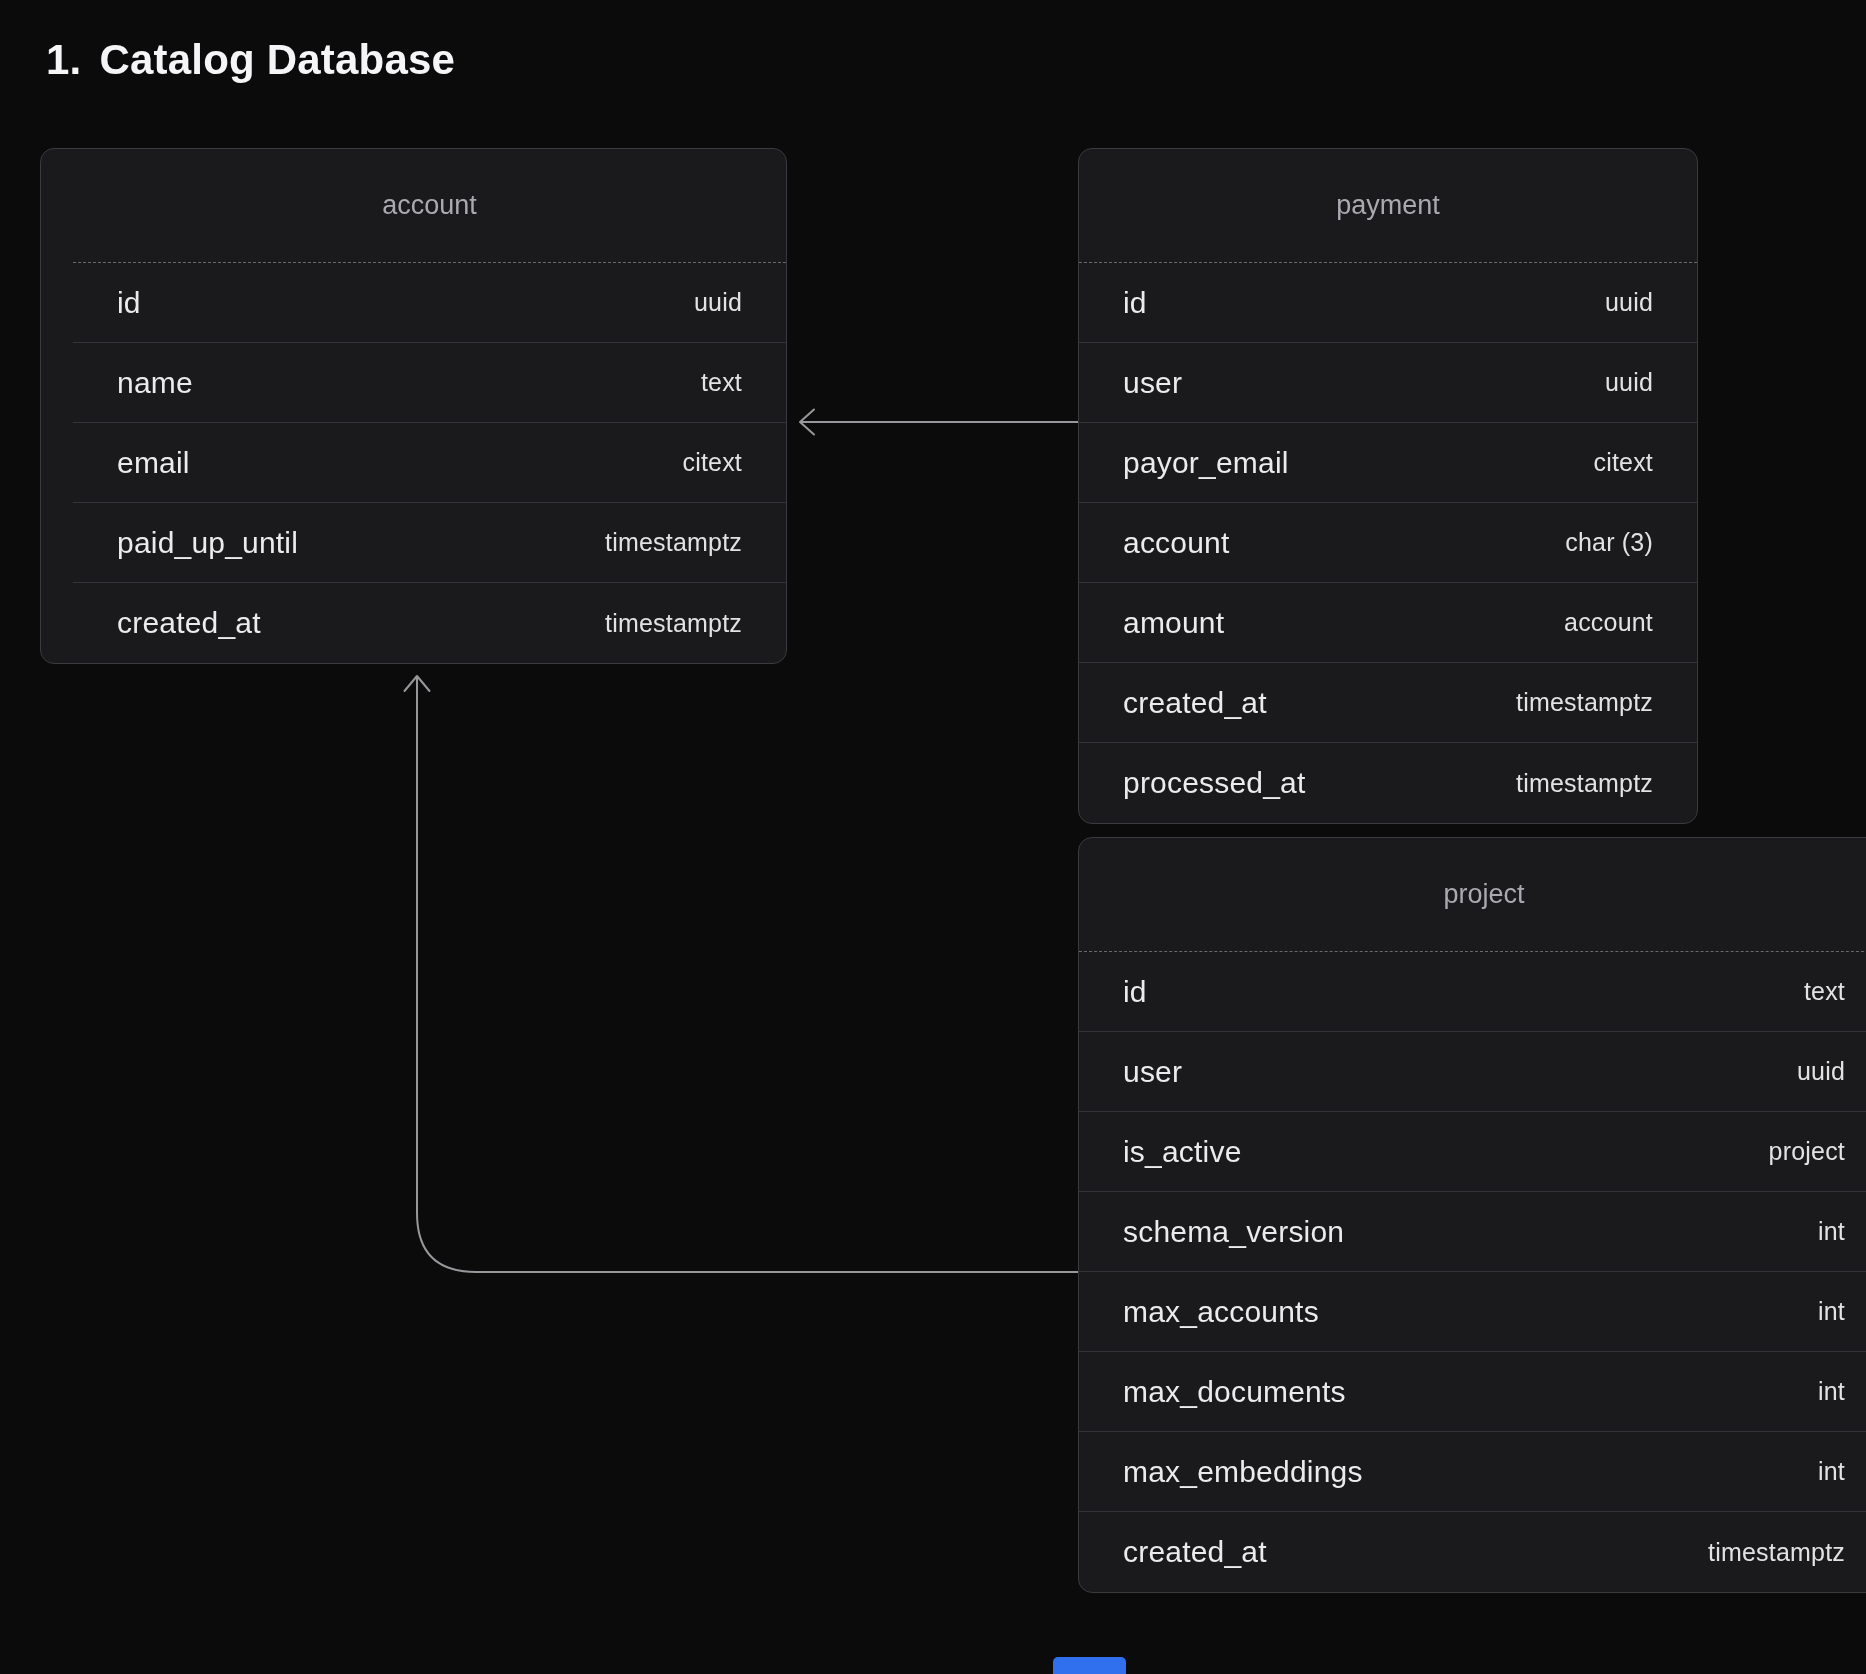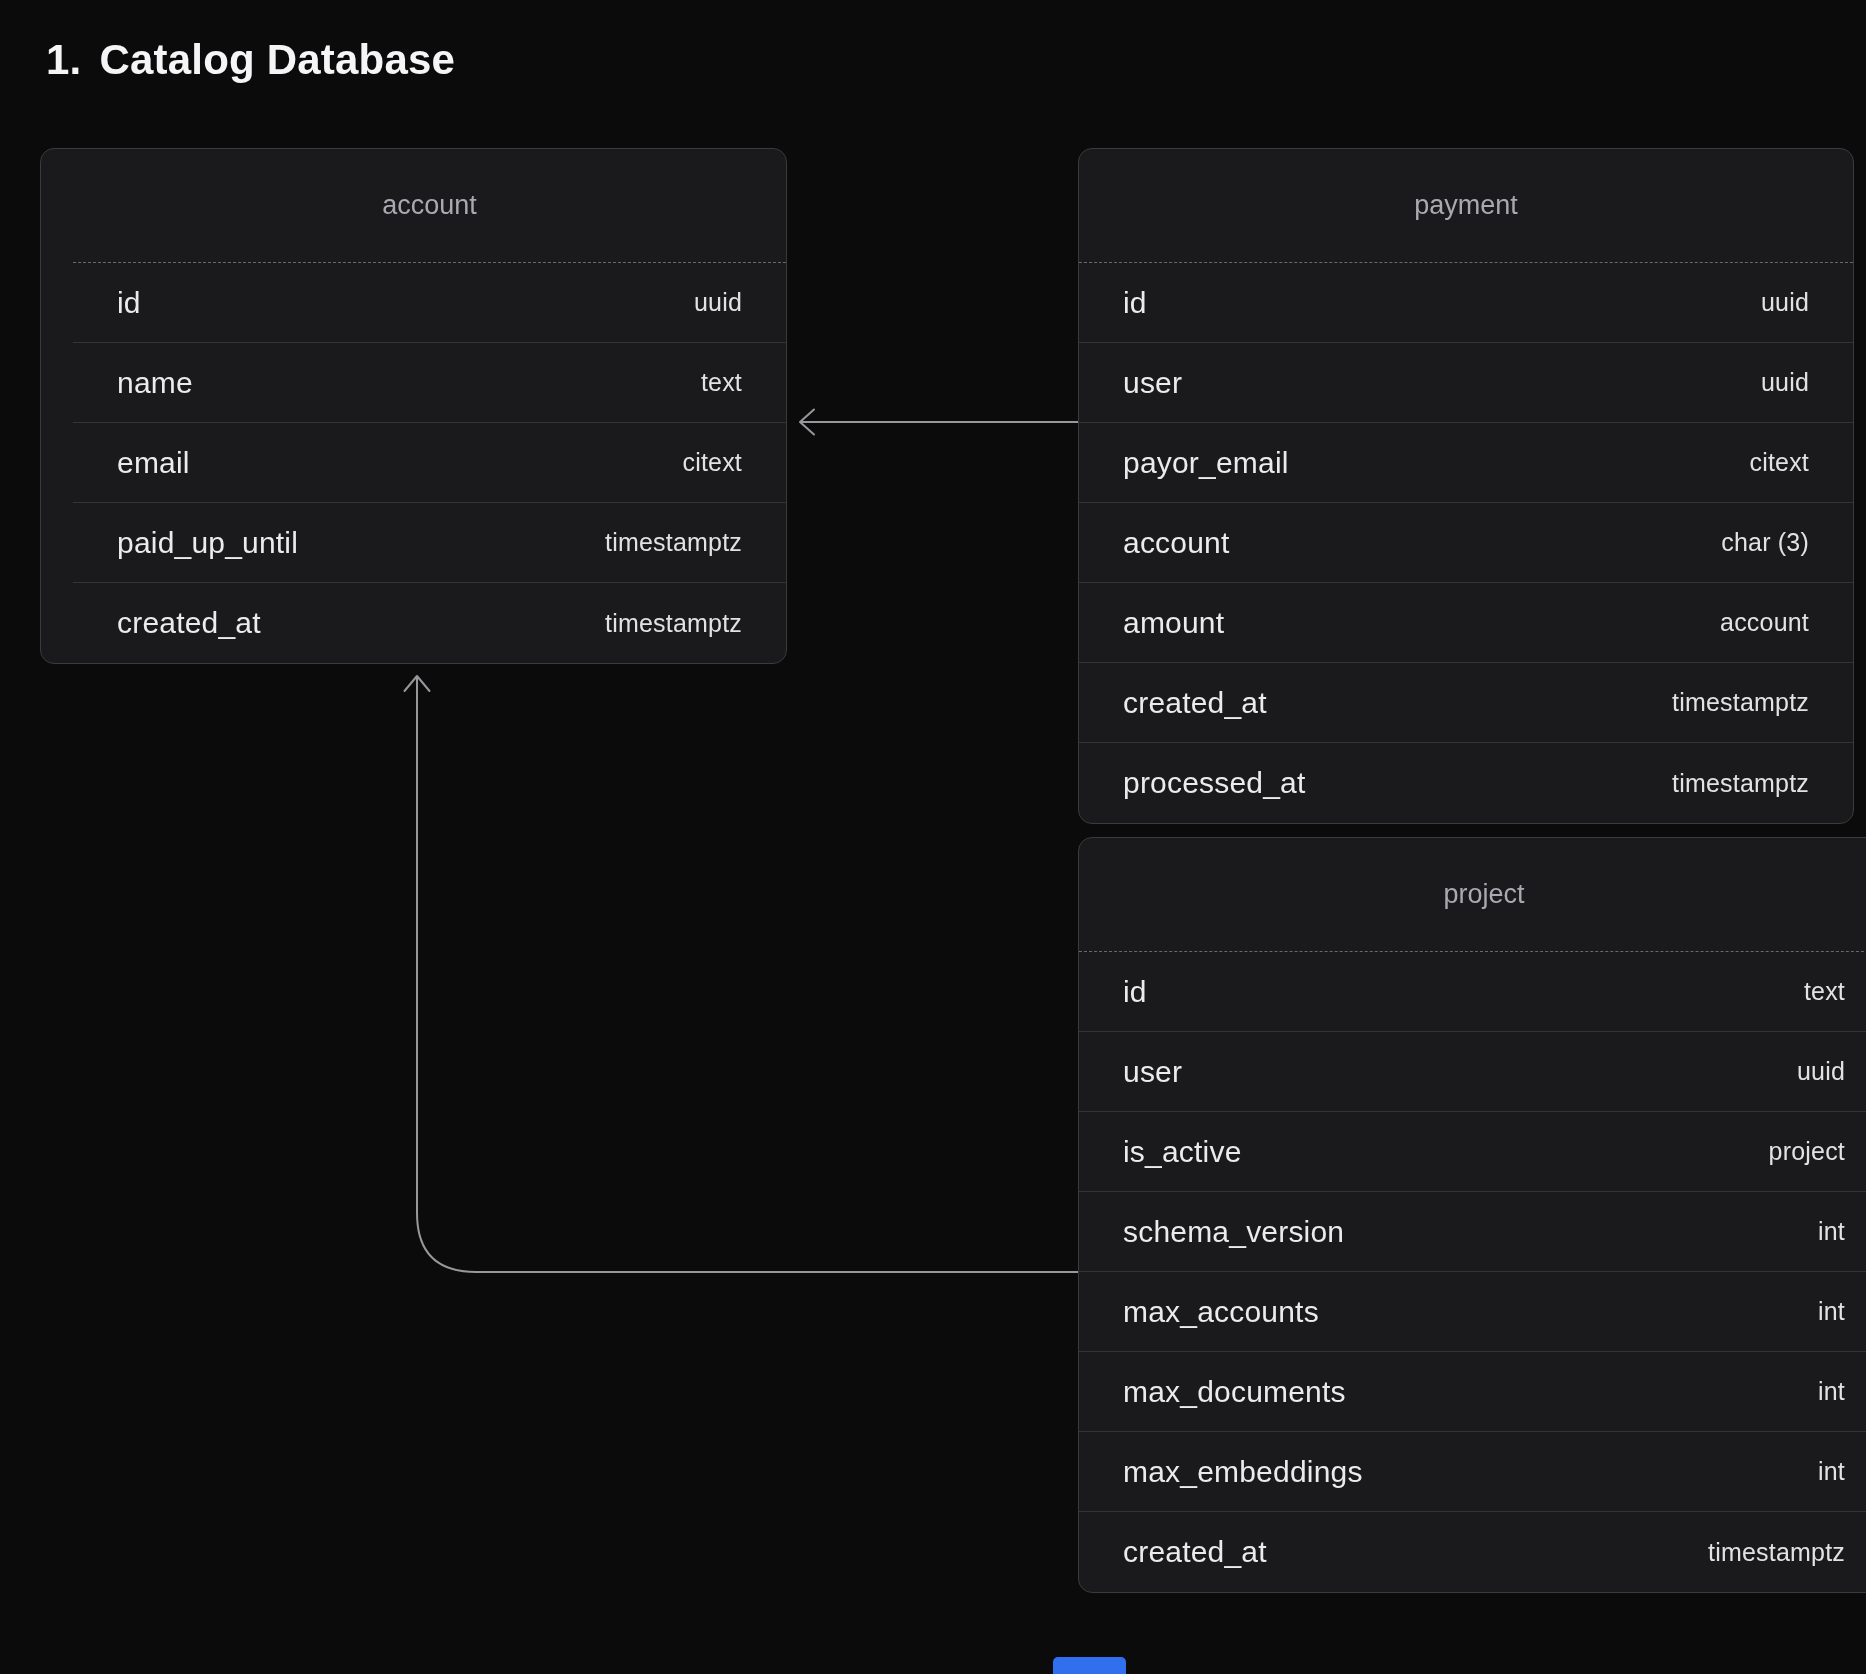--- a/index.html
+++ b/index.html
@@ -60,21 +60,21 @@
     font-size: 30px;
     color: var(--field-text, #ebebed);
     letter-spacing: 0.2px;
   }
   .col-type {
     font-size: 25px;
     color: var(--type-text, #e2e2e4);
     letter-spacing: 0.2px;
   }
   #account-card  { left: 40px;   top: 148px; width: 747px; padding-left: 32px; }
-  #payment-card  { left: 1078px; top: 148px; width: 776px; }
+  #payment-card  { left: 1078px; top: 148px; width: 620px; }
   #project-card  { left: 1078px; top: 837px; width: 812px; }
   svg.relations {
     position: absolute;
     left: 0; top: 0;
     width: 1866px;
     height: 1674px;
     pointer-events: none;
   }
   svg.relations path {
     fill: none;

